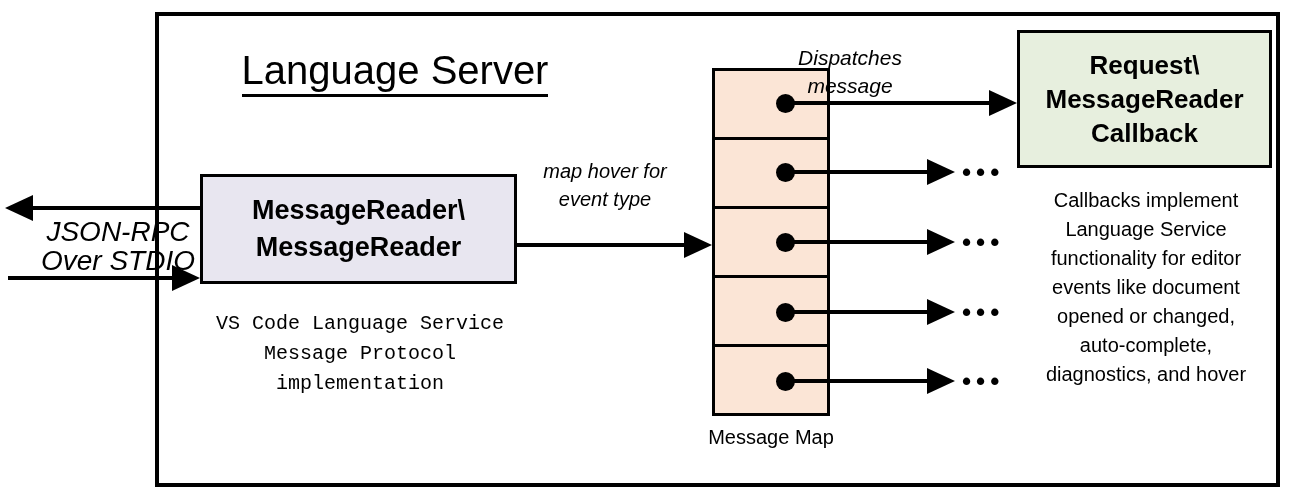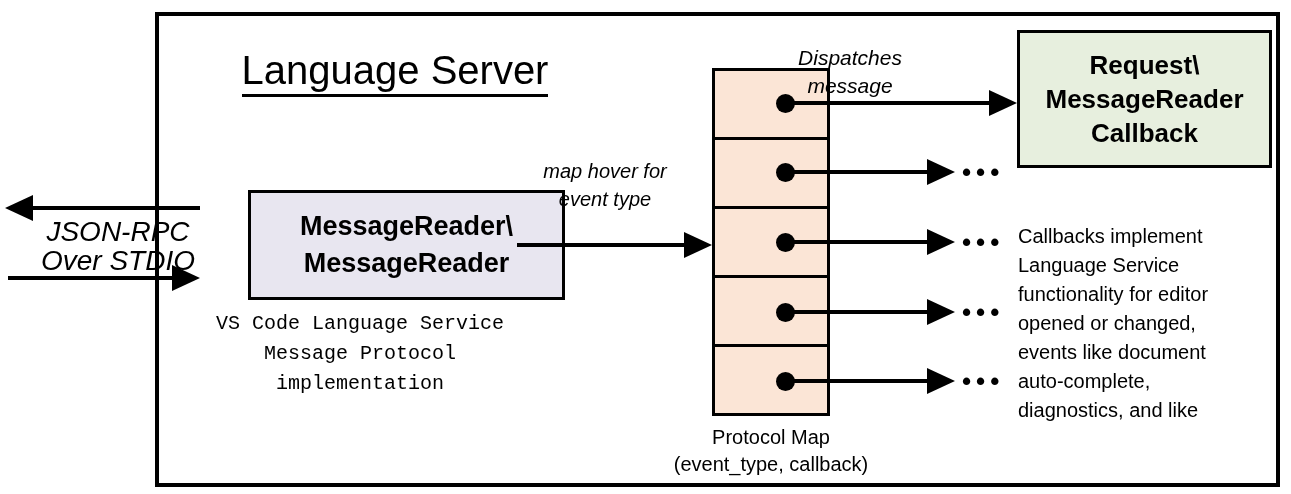--- a/index.html
+++ b/index.html
@@ -22,30 +22,30 @@
     border-right:28px solid #000;}
 
   .lbl{position:absolute;text-align:center;font-style:italic;}
   .io-label{left:38px;top:217px;width:160px;font-size:28px;line-height:29px;}
   .lookup-label{left:515px;top:157px;width:180px;font-size:20px;line-height:28px;}
   .dispatch-label{left:770px;top:44px;width:160px;font-size:21px;line-height:28px;}
 
   .node{position:absolute;border:3px solid #000;box-sizing:border-box;
     display:flex;flex-direction:column;justify-content:center;align-items:center;
     text-align:center;font-weight:bold;}
-  .reader-box{left:200px;top:190px;width:317px;height:110px;
-    background:var(--reader-fill,#E8E6F0);font-size:27px;line-height:37px;margin-left:48px;}
+  .reader-box{left:200px;top:174px;width:317px;height:110px;
+    background:var(--reader-fill,#E8E6F0);font-size:27px;line-height:37px;}
   .callback-box{left:1017px;top:30px;width:255px;height:138px;
     background:var(--callback-fill,#E7EFDE);font-size:26px;line-height:34px;}
 
   .caption{position:absolute;text-align:center;}
   .reader-caption{left:175px;top:309px;width:370px;font-size:20px;line-height:30px;font-family:Liberation Mono, monospace;}
   .map-caption{left:641px;top:424px;width:260px;font-size:20px;line-height:27px;}
   .callback-note{left:1018px;top:186px;width:256px;font-size:20px;line-height:29px;
-    position:absolute;margin-top:36px;}
+    position:absolute;text-align:center;}
 
   .dispatch-map{position:absolute;left:712px;top:68px;width:118px;height:348px;
     border:3px solid #000;box-sizing:border-box;background:var(--map-fill,#FBE5D6);
     display:flex;flex-direction:column;}
   .map-cell{flex:1;border-bottom:3px solid #000;}
   .map-cell:last-child{border-bottom:none;}
 
   .dot{position:absolute;width:19px;height:19px;border-radius:50%;background:#000;}
   .ellipsis{position:absolute;height:20px;display:flex;align-items:center;
     font-size:26px;font-weight:bold;letter-spacing:5px;line-height:20px;}
@@ -88,22 +88,21 @@
   <div class="head-right" style="left:684px;top:232px;"></div>
 
   <div class="dispatch-map">
       <div class="map-cell"></div>
       <div class="map-cell"></div>
       <div class="map-cell"></div>
       <div class="map-cell"></div>
       <div class="map-cell"></div>
     </div>
   <div class="caption map-caption">
-    <div>Protocol Map</div>
-    <div>(event_type, callback)</div>
+    <div>Message Map</div>
   </div>
 
   <div>
       <div class="dot" style="left: 776px; top: 94px;"></div>
       <div class="hline" style="left: 785px; top: 101px; width: 205px;"></div>
       <div class="head-right" style="left: 989px; top: 90px;"></div>
       <div class="dot" style="left: 776px; top: 163px;"></div>
       <div class="hline" style="left: 785px; top: 170px; width: 143px;"></div>
       <div class="head-right" style="left: 927px; top: 159px;"></div>
       <div class="ellipsis" style="left: 962px; top: 162px;">•••</div>
@@ -129,19 +128,19 @@
   <div class="node callback-box">
     <div>Request\</div>
     <div>MessageReader</div>
     <div>Callback</div>
   </div>
 
   <div class="callback-note">
     <div>Callbacks implement</div>
     <div>Language Service</div>
     <div>functionality for editor</div>
+    <div>events like document</div>
     <div>opened or changed,</div>
-    <div>events like document</div>
     <div>auto-complete,</div>
-    <div>diagnostics, and like</div>
+    <div>diagnostics, and hover</div>
   </div>
 
 </div>
 
 </body></html>

